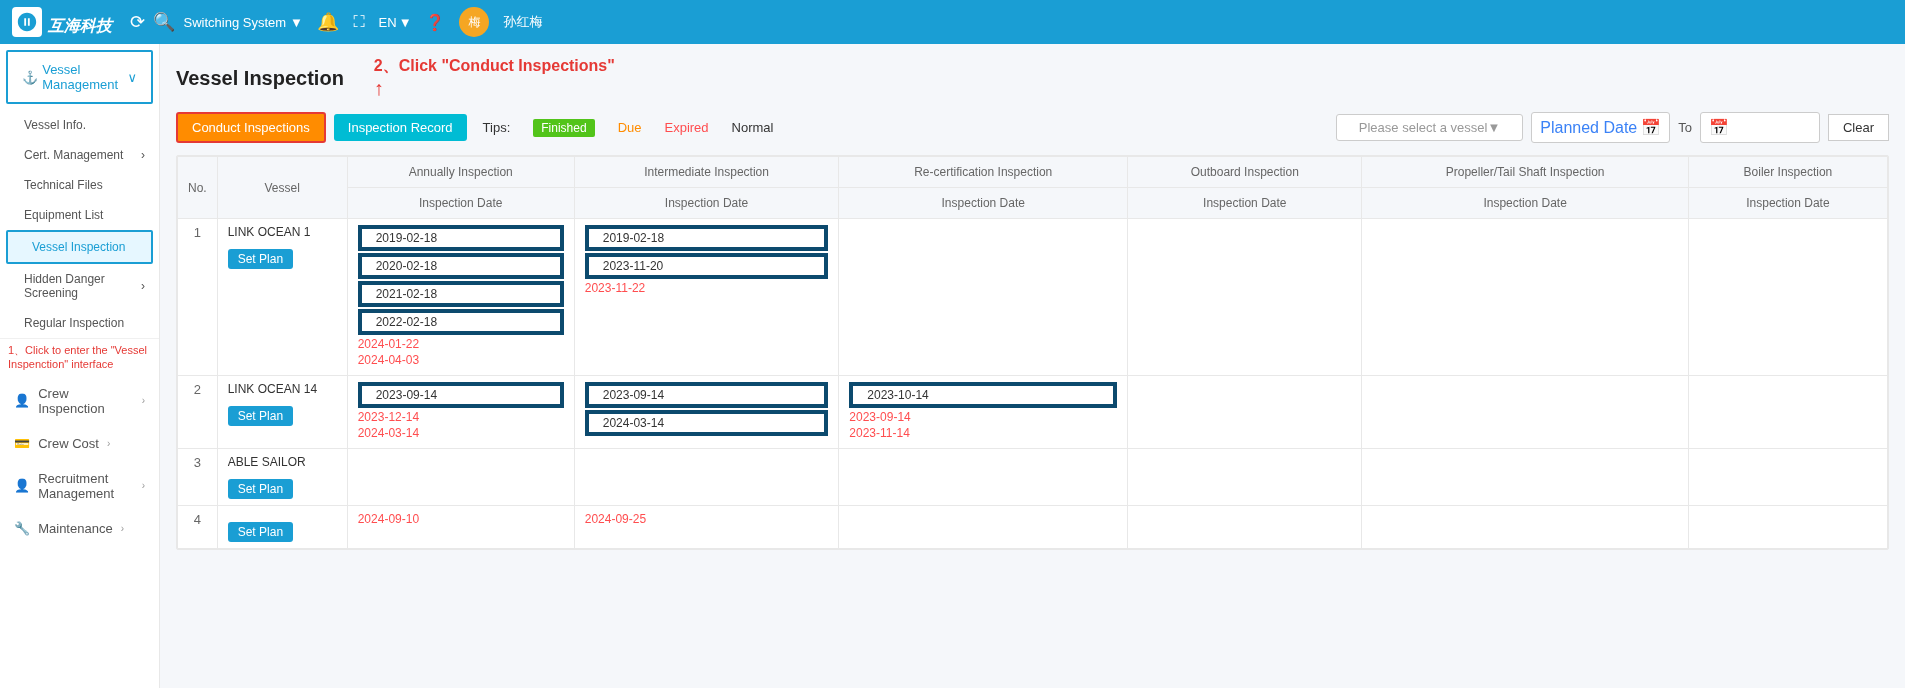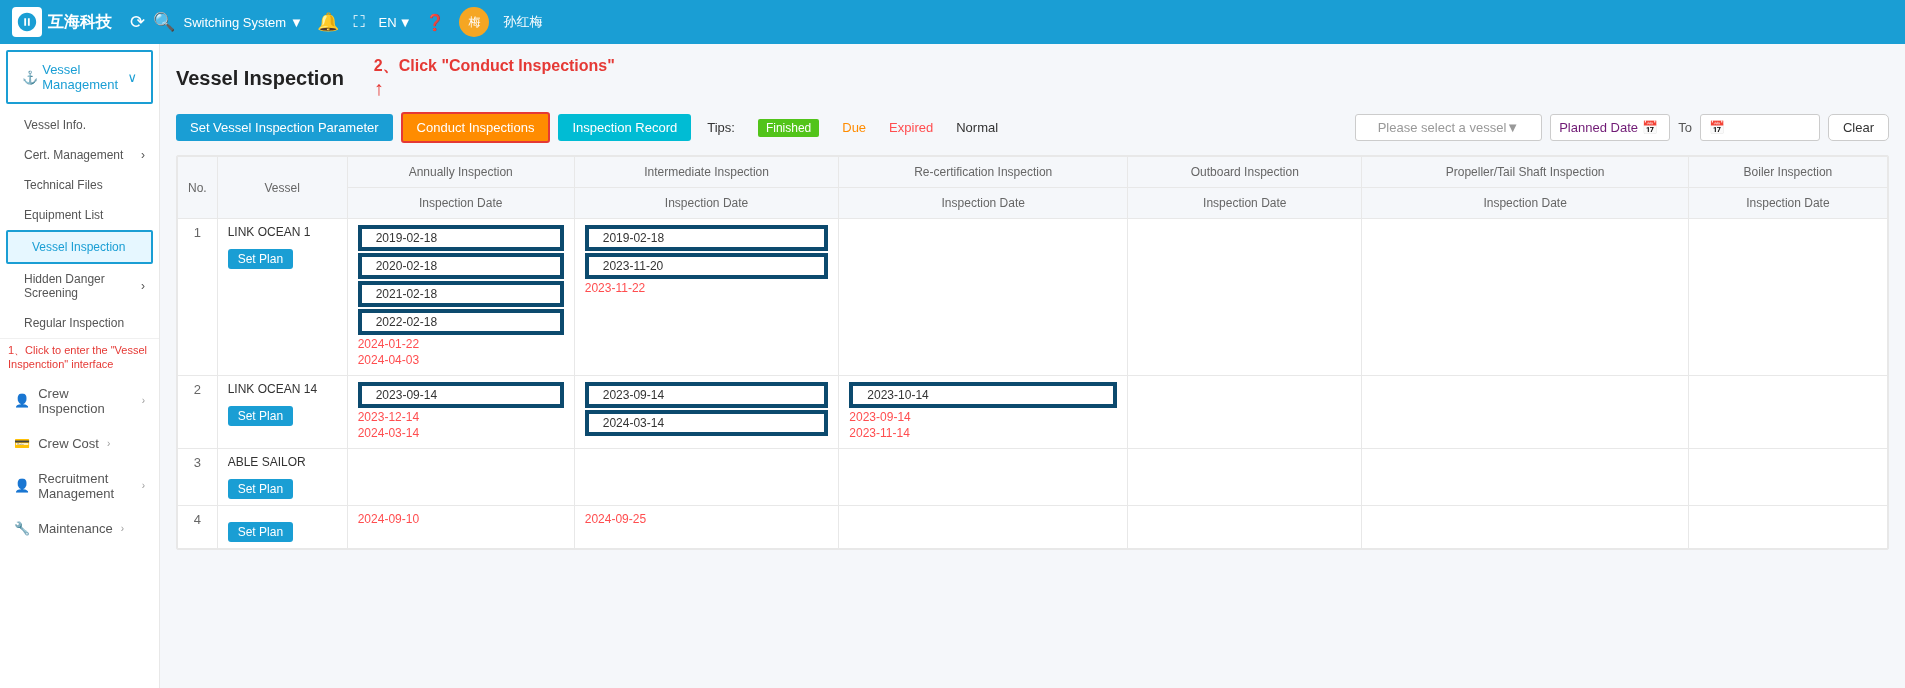--- a/index.html
+++ b/index.html
@@ -4,21 +4,21 @@
   <style>
     * { box-sizing: border-box; margin: 0; padding: 0; }
     body { font-family: 'Arial', sans-serif; font-size: 13px; background: #f0f2f5; color: #333; overflow-x: hidden; }
 
     
     .topnav {
       display: flex; align-items: center;
       background: #1a9ed4; height: 44px; padding: 0 12px;
       color: #fff; gap: 8px;
     }
-    .topnav-logo { display: flex; align-items: center; gap: 6px; font-size: 16px; font-weight: bold; color: #fff; }
+    .topnav-logo { display: flex; align-items: flex-end; gap: 6px; font-size: 16px; font-weight: bold; color: #fff; font-style: italic; }
     .topnav-logo .logo-icon { width: 30px; height: 30px; background: #fff; border-radius: 4px; display: flex; align-items: center; justify-content: center; }
     .topnav-logo .logo-icon svg { width: 22px; height: 22px; }
     .topnav-center { flex: 1; display: flex; align-items: center; justify-content: center; gap: 24px; }
     .topnav-center .nav-item { color: #fff; font-size: 14px; cursor: pointer; padding: 0 8px; }
     .topnav-center .nav-badge { background: #ff4d4f; color: #fff; border-radius: 10px; padding: 1px 7px; font-size: 12px; margin-left: 4px; }
     .topnav-right { display: flex; align-items: center; gap: 14px; }
     .topnav-right .switch-sys { display: flex; align-items: center; gap: 4px; cursor: pointer; font-size: 13px; }
     .topnav-right .avatar { width: 30px; height: 30px; border-radius: 50%; background: #f5a623; display: flex; align-items: center; justify-content: center; color: #fff; font-size: 12px; }
     .topnav-right .username { font-size: 13px; color: #fff; }
 
@@ -39,29 +39,29 @@
 
     
     .page-title { font-size: 20px; font-weight: bold; color: #222; margin-bottom: 12px; display: flex; align-items: center; gap: 10px; }
     .annotation-red { color: #e53935; font-size: 16px; font-weight: bold; }
 
     
     .toolbar { display: flex; align-items: center; gap: 8px; margin-bottom: 12px; flex-wrap: wrap; }
     .btn-blue { background: #1a9ed4; color: #fff; border: none; padding: 6px 14px; border-radius: 3px; cursor: pointer; font-size: 13px; }
     .btn-orange { background: #ff8c00; color: #fff; border: none; padding: 6px 14px; border-radius: 3px; cursor: pointer; font-size: 13px; border: 2px solid #e53935; }
     .btn-cyan { background: #00bcd4; color: #fff; border: none; padding: 6px 14px; border-radius: 3px; cursor: pointer; font-size: 13px; }
-    .btn-gray { background: #fff; color: #333; border: 1px solid #ccc; padding: 5px 14px; border-radius: 5px; cursor: pointer; font-size: 13px; }
+    .btn-gray { background: #fff; color: #333; border: 1px solid #ccc; padding: 5px 14px; border-radius: 0; cursor: pointer; font-size: 13px; }
     .tips-section { display: flex; align-items: center; gap: 23px; margin-left: 8px; font-size: 13px; }
     .badge-finished { background: #52c41a; color: #fff; padding: 2px 8px; border-radius: 2px; font-size: 12px; }
     .badge-due { color: #ff8c00; font-weight: 500; }
     .badge-expired { color: #ff4d4f; font-weight: 500; }
     .badge-normal { color: #333; }
     .filter-right { margin-left: auto; display: flex; align-items: center; gap: 8px; }
     .vessel-select { border: 1px solid #ccc; padding: 5px 22px; border-radius: 3px; min-width: 180px; font-size: 13px; color: #999; display: flex; align-items: center; justify-content: space-between; background: #fff; cursor: pointer; }
-    .date-input { border: 1px solid #ccc; padding: 5px 8px; border-radius: 3px; font-size: 13px; background: #fff; color: #701a75; min-width: 120px; display: flex; align-items: flex-start; gap: 4px; }
+    .date-input { border: 1px solid #ccc; padding: 5px 8px; border-radius: 3px; font-size: 16px; background: #fff; color: #3b82f6; min-width: 120px; display: flex; align-items: flex-end; gap: 4px; }
     .to-label { font-size: 13px; color: #555; }
 
     
     .table-wrapper { background: #fff; border: 1px solid #e8e8e8; border-radius: 2px; overflow-x: auto; }
     table { width: 100%; border-collapse: collapse; min-width: 1200px; }
     thead tr th { background: #f5f7fa; border: 1px solid #e8e8e8; padding: 8px 10px; font-size: 12px; color: #666; font-weight: 500; }
     tbody tr td { border: 1px solid #e8e8e8; padding: 6px 10px; font-size: 12px; color: #333; vertical-align: top; }
     .row-num { text-align: center; color: #666; font-size: 13px; }
     .vessel-name { font-weight: 500; color: #333; margin-bottom: 6px; }
     .set-plan-btn { background: #1a9ed4; color: #fff; border: none; padding: 3px 10px; border-radius: 3px; cursor: pointer; font-size: 12px; margin-top: 4px; }
@@ -163,21 +163,20 @@
   <div class="content">
     <div class="page-title">
       <span>Vessel Inspection</span>
       <span class="annotation-red" style="margin-left:20px;">
         <span>2、Click "Conduct Inspections"</span>
         <br><span style="font-size:20px;">↑</span>
       </span>
     </div>
 
     <div class="toolbar">
-      <button class="btn-blue">Set Vessel Inspection Parameter</button>
       <button class="btn-orange btn-outlined-red">Conduct Inspections</button>
       <button class="btn-cyan">Inspection Record</button>
       <div class="tips-section">
         <span>Tips:</span>
         <span class="badge-finished">Finished</span>
         <span class="badge-due">Due</span>
         <span class="badge-expired">Expired</span>
         <span class="badge-normal">Normal</span>
       </div>
       <div class="filter-right">

